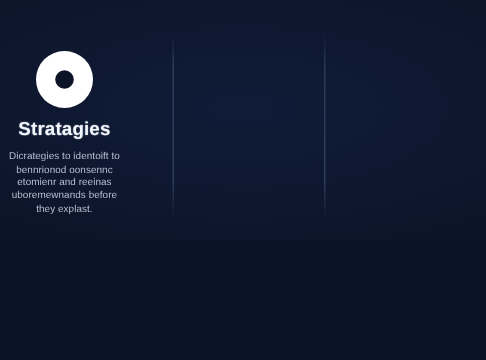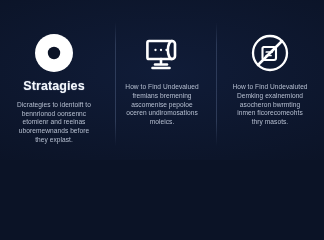--- a/index.html
+++ b/index.html
@@ -13,21 +13,21 @@
     font-family: "Liberation Sans", sans-serif;
     overflow: hidden;
   }
   #infographic {
     position: relative;
     width: 324px;
     height: 160px;
     background:
       radial-gradient(ellipse 150% 120% at 50% 45%, #101c38 0%, #0b1326 60%, #080f20 100%);
     display: flex;
-    flex-direction: row;
+    flex-direction: column;
     align-items: flex-start;
     box-sizing: border-box;
     padding: 0;
   }
   .column {
     position: relative;
     flex: 1 1 0;
     height: 100%;
     display: flex;
     flex-direction: column;

